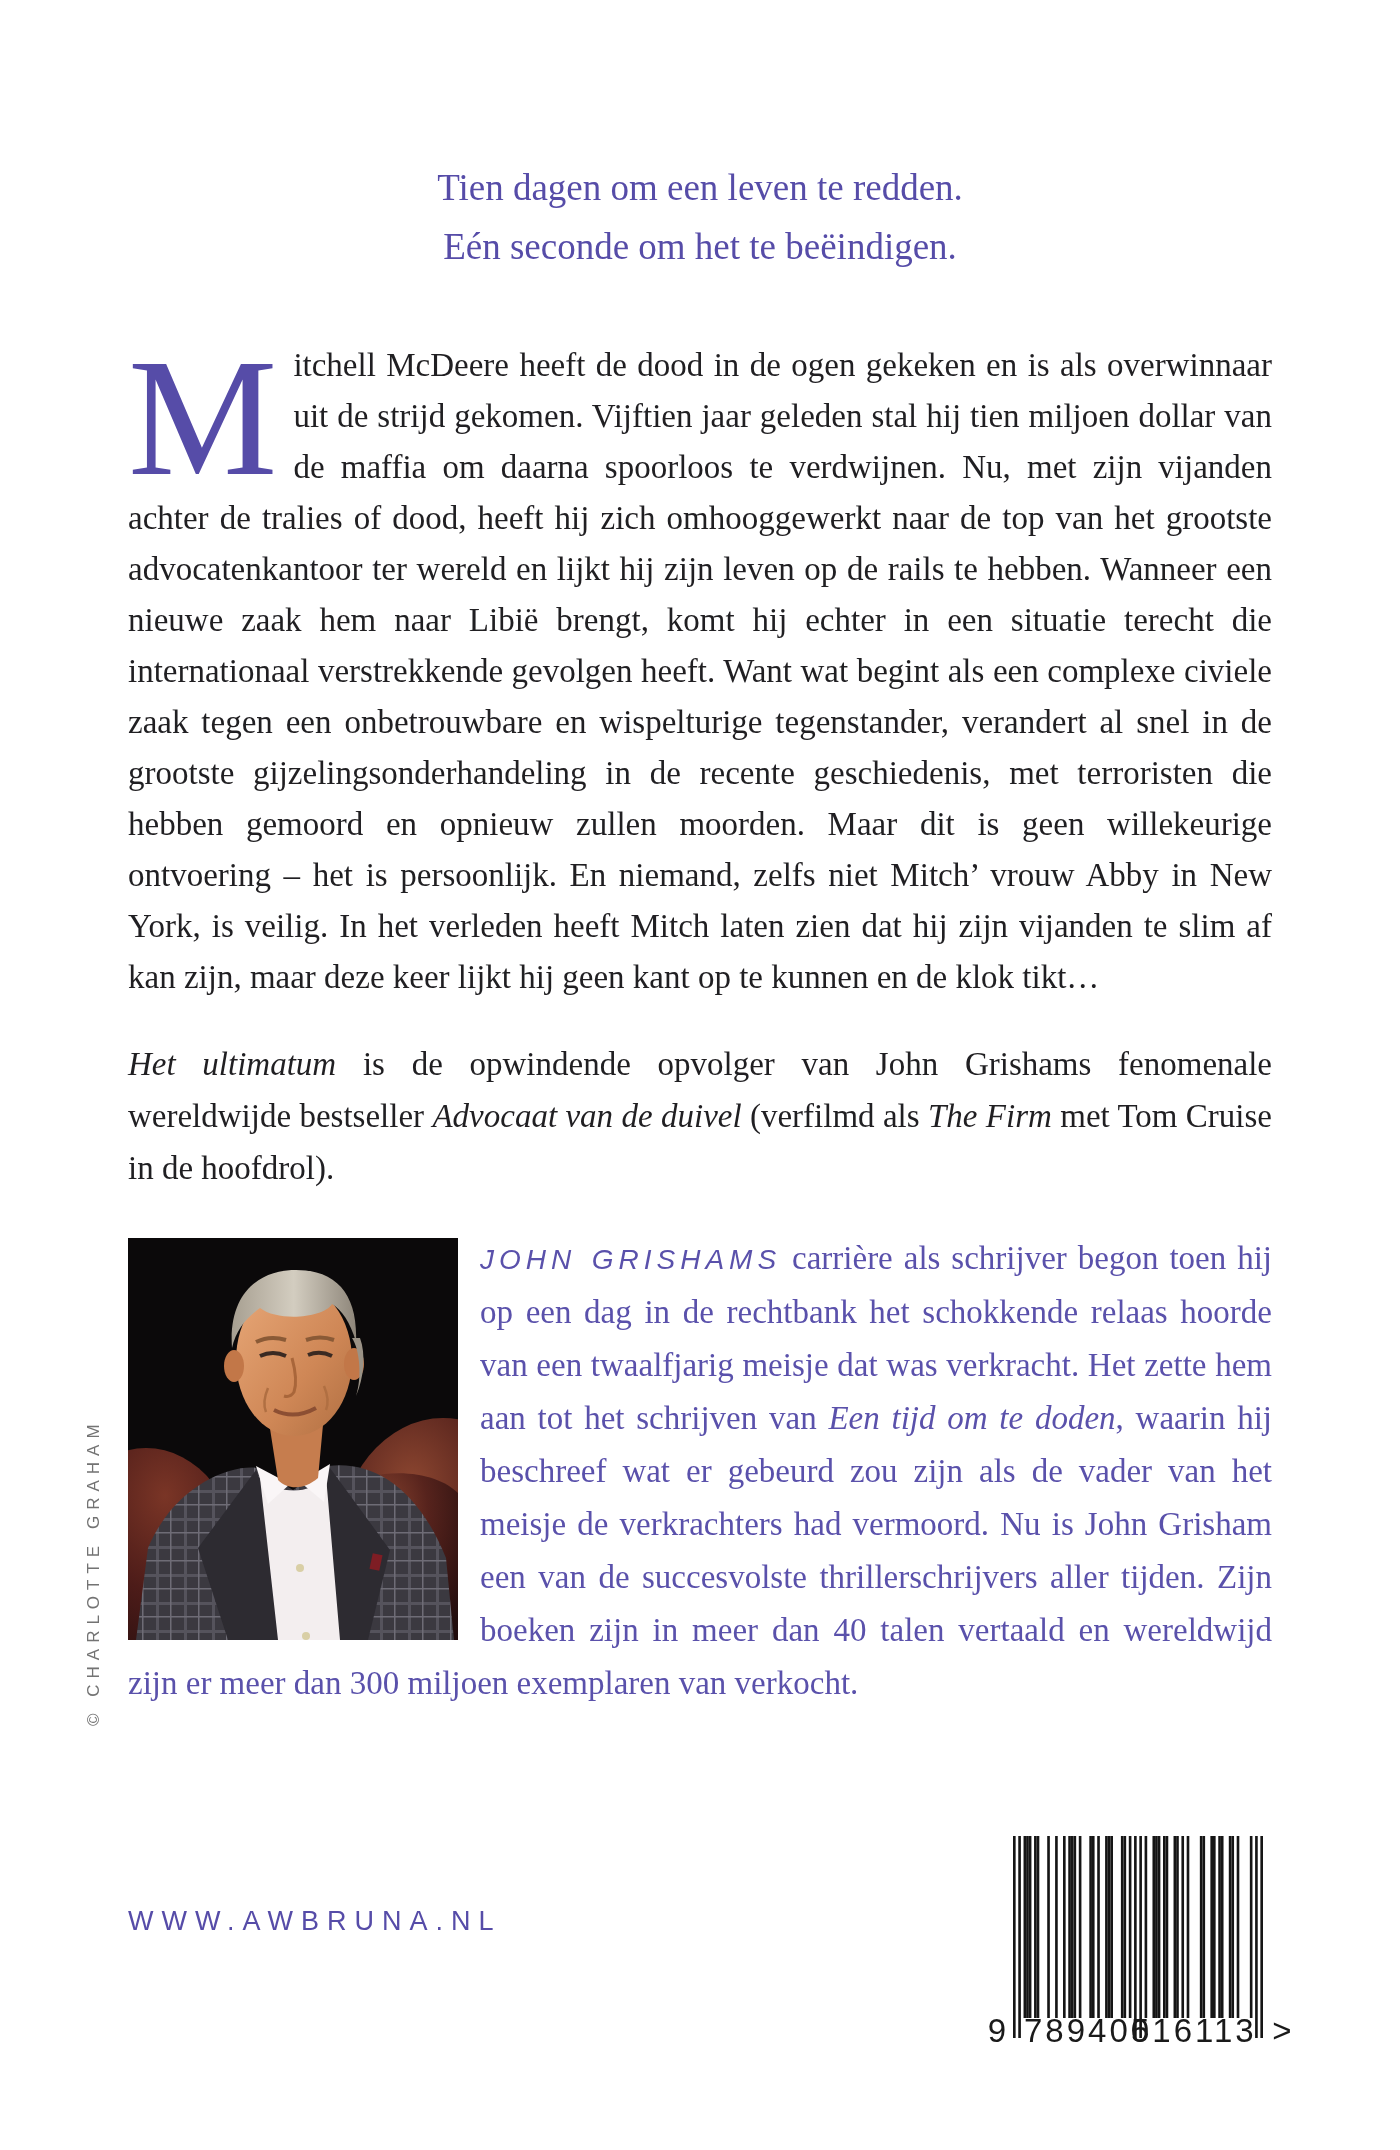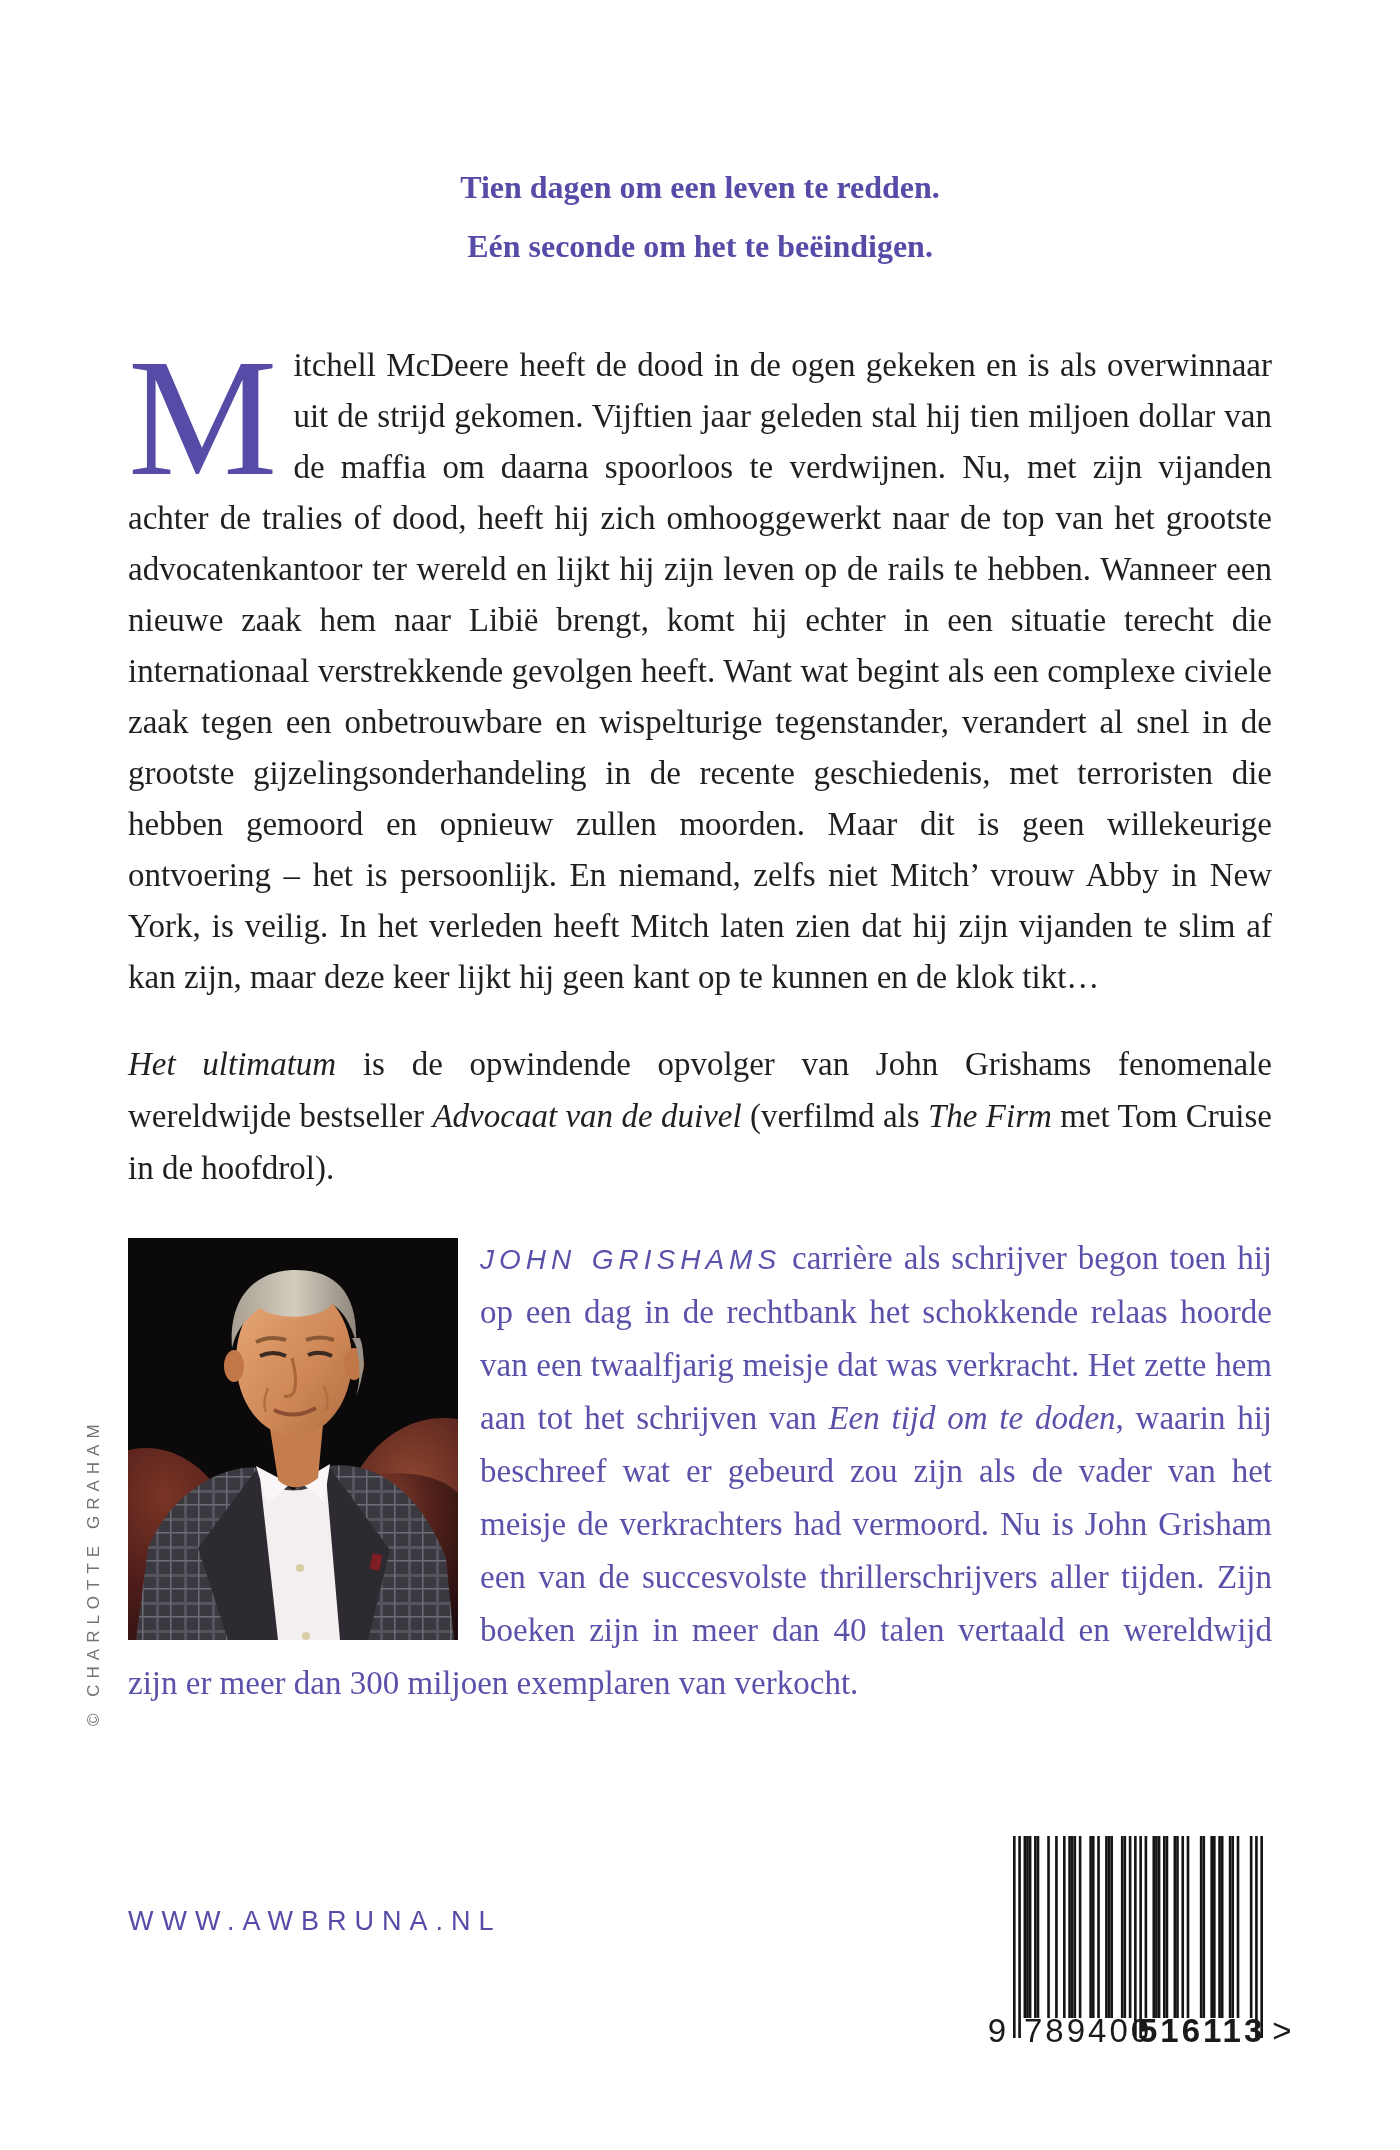--- a/index.html
+++ b/index.html
@@ -11,23 +11,22 @@
     overflow:hidden;
     font-family:"Liberation Serif","DejaVu Serif",serif;
   }
   .content{position:absolute;left:128px;right:128px;top:0;}
 
   
   .tagline{
     margin-top:158px;
     text-align:center;
     color:#564ca8;
-    font-size:32px;
+    font-size:37px;
     line-height:59px;
-    font-weight:bold;
   }
 
   
   .synopsis{
     margin:64px 0 0 0;
     font-size:33px;
     line-height:51px;
     color:#201f22;
     text-align:justify;
   }
@@ -107,21 +106,21 @@
   }
   .bc-digit{
     position:absolute;top:176px;
     font-family:"Liberation Sans","DejaVu Sans",sans-serif;
     font-size:33px;
     color:#1a1a1a;
     text-align:center;
   }
   .bc-first{left:0;width:28px;text-align:right;}
   .bc-g1{left:46px;width:106px;letter-spacing:3px;}
-  .bc-g2{left:161px;width:106px;letter-spacing:3px;font-weight:bold;}
+  .bc-g2{left:153px;width:106px;letter-spacing:3px;}
   .bc-arrow{left:289px;width:30px;}
 </style>
 </head>
 <body>
 
 <div class="page">
   <div class="content">
 
     <div class="tagline">
       <div>Tien dagen om een leven te redden.</div>

